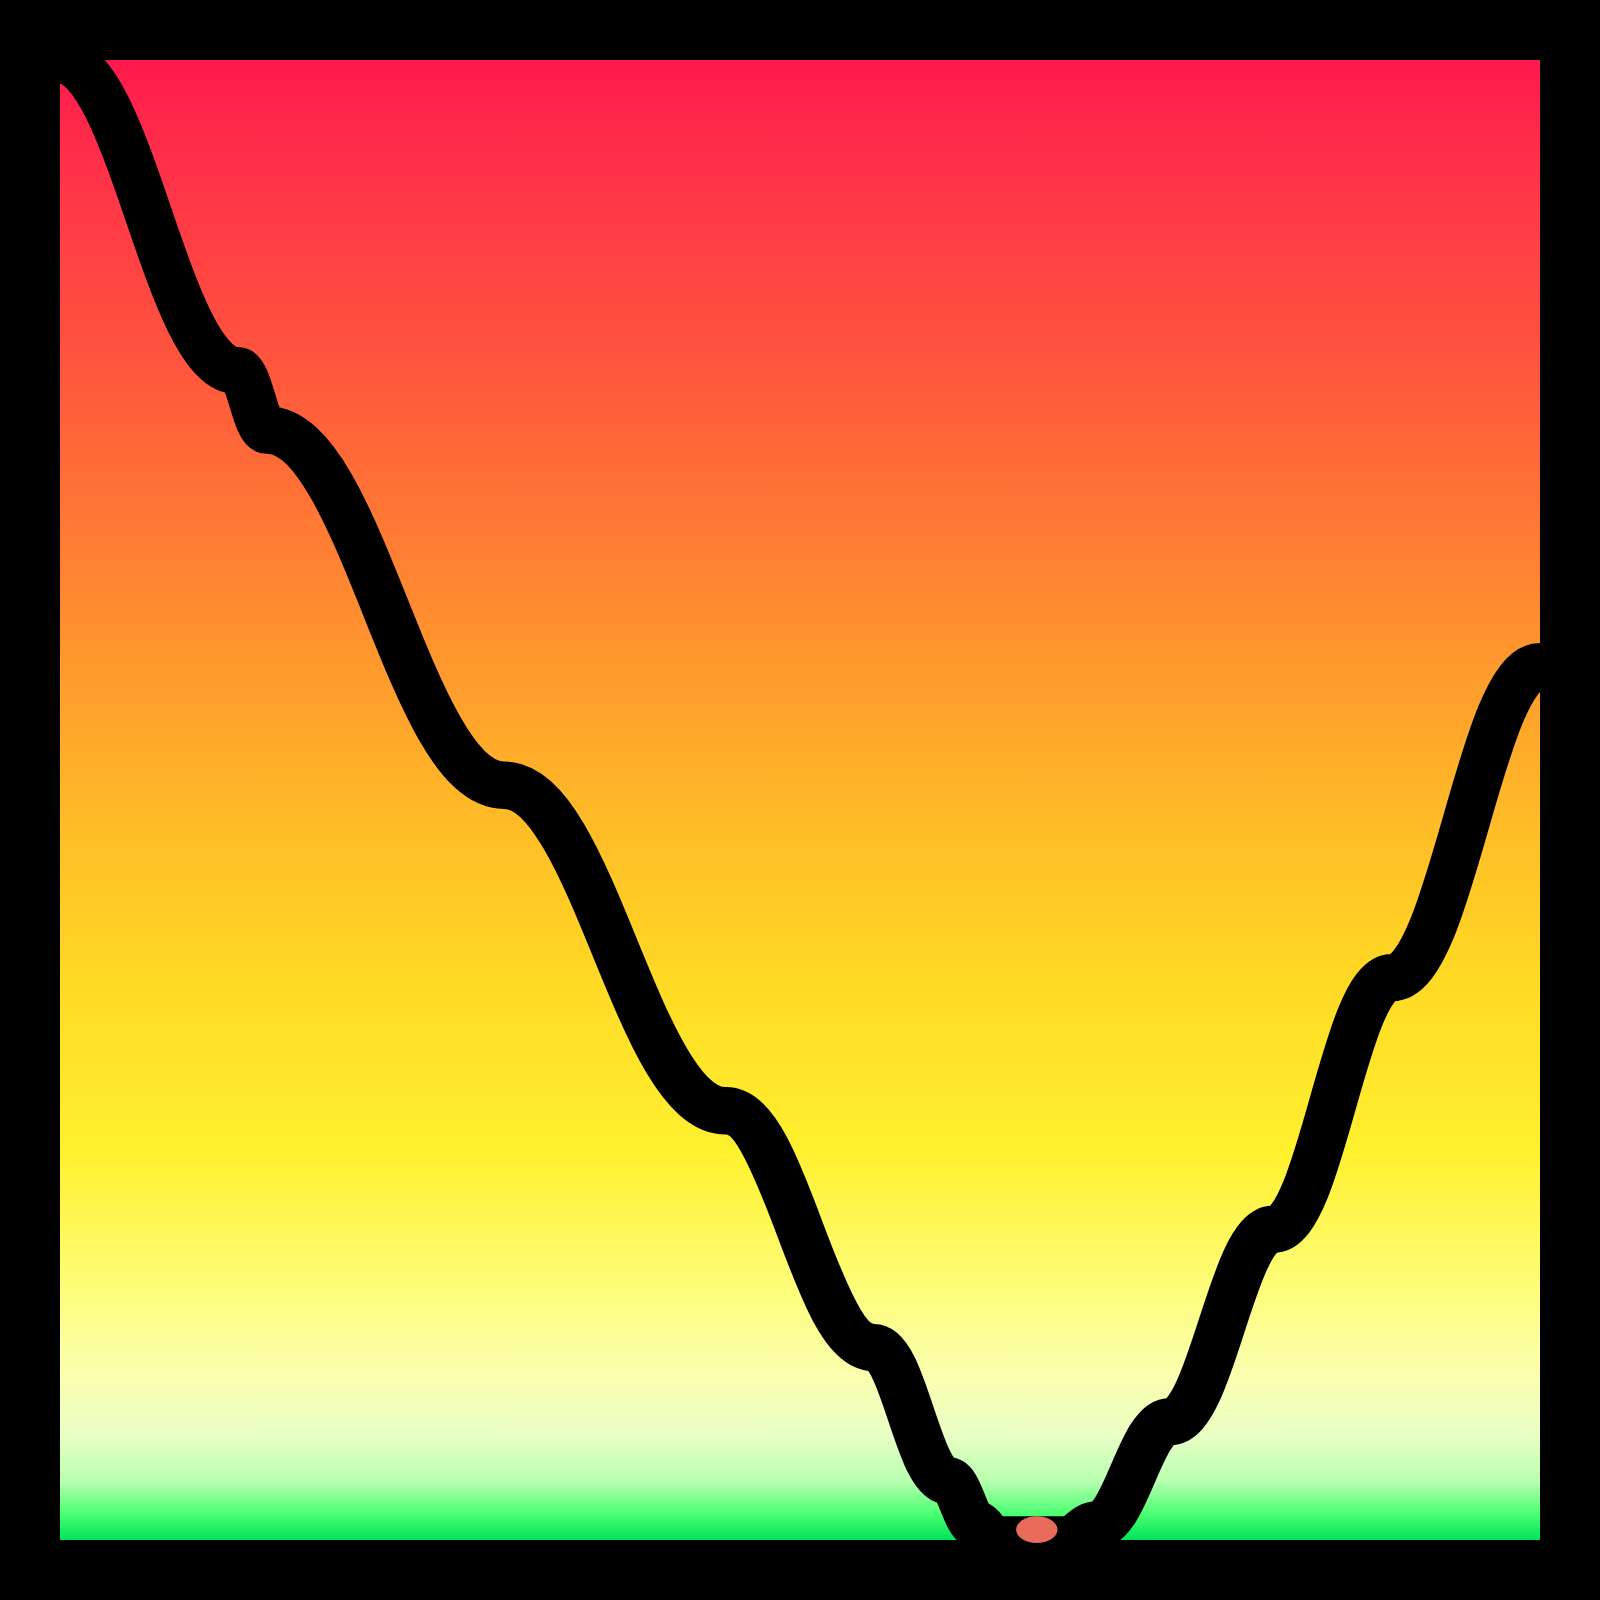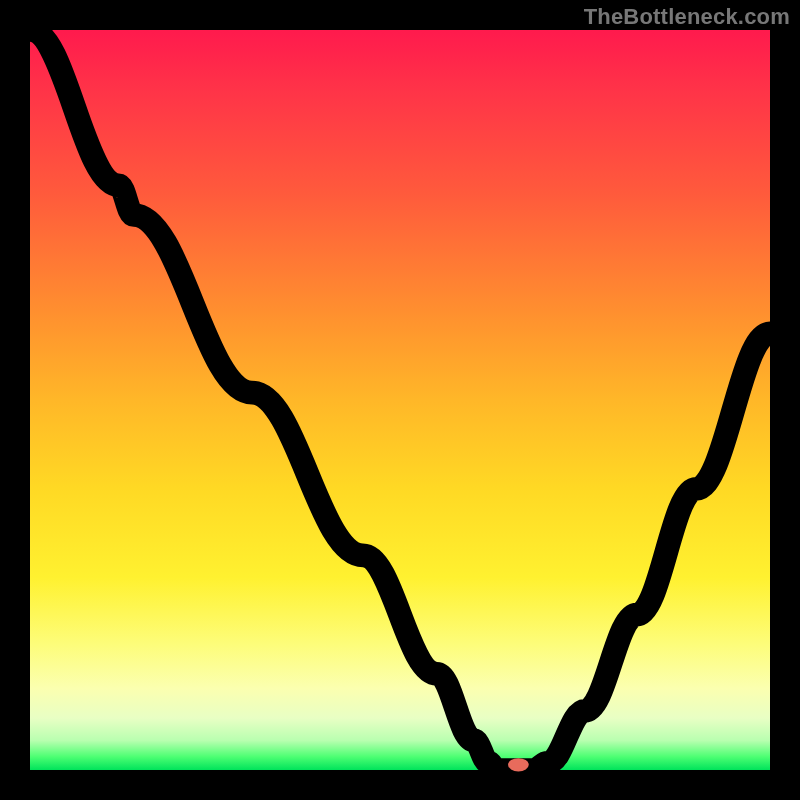--- a/index.html
+++ b/index.html
@@ -68,21 +68,20 @@
   }
   .marker {
     fill: #e86b5c;
     stroke: none;
   }
 </style>
 </head>
 <body>
 
 <div class="frame">
-  <div class="watermark">TheBottleneck.com</div>
 
   <div class="plot">
     <svg viewBox="0 0 100 100" preserveAspectRatio="none">
       <path class="curve" d="M 0 0 C 4.800000000000001 0, 7.199999999999999 21, 12 21 C 12.8 21, 13.2 25, 14 25 C 20.4 25, 23.6 49, 30 49 C 36 49, 39 71, 45 71 C 49 71, 51 87, 55 87 C 57 87, 58 96, 60 96 C 60.8 96, 61.2 99, 62 99 C 62.4 99, 62.6 100, 63 100 C 65 100, 66 100, 68 100 C 68.8 100, 69.2 99, 70 99 C 72 99, 73 92, 75 92 C 77.8 92, 79.2 79, 82 79 C 85.2 79, 86.8 62, 90 62 C 94 62, 96 41, 100 41"></path>
       <ellipse class="marker" cx="66" cy="99.3" rx="1.4" ry="0.9"></ellipse>
     </svg>
   </div>
 </div>
 
 </body></html>

